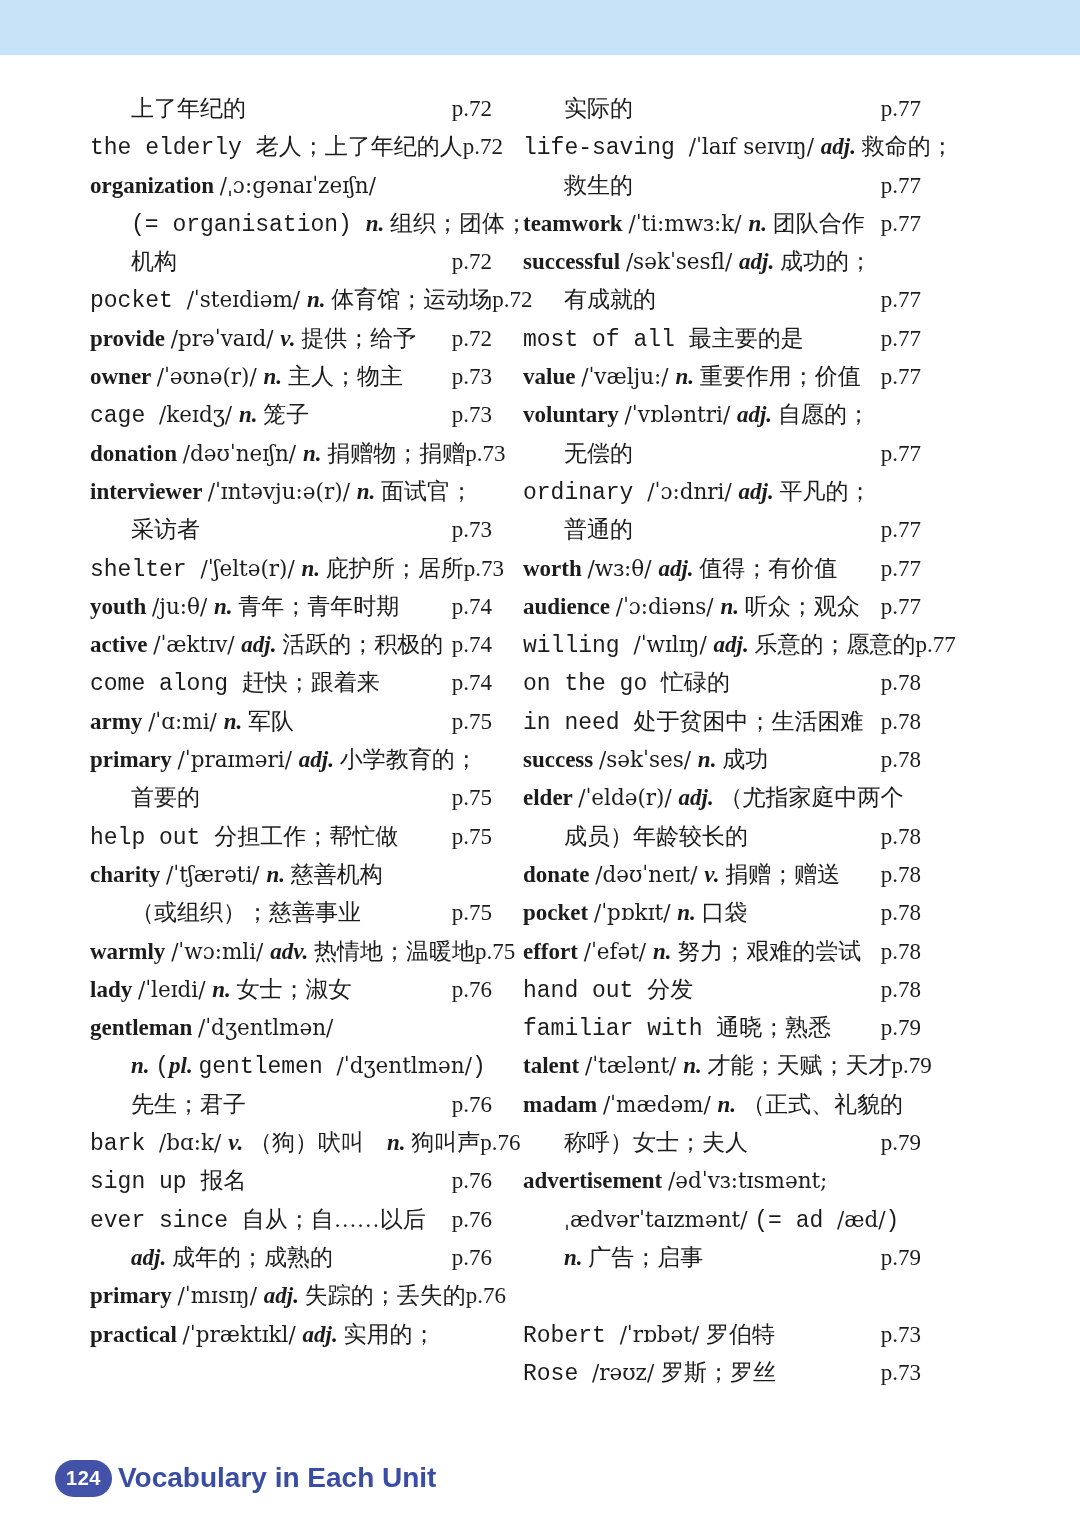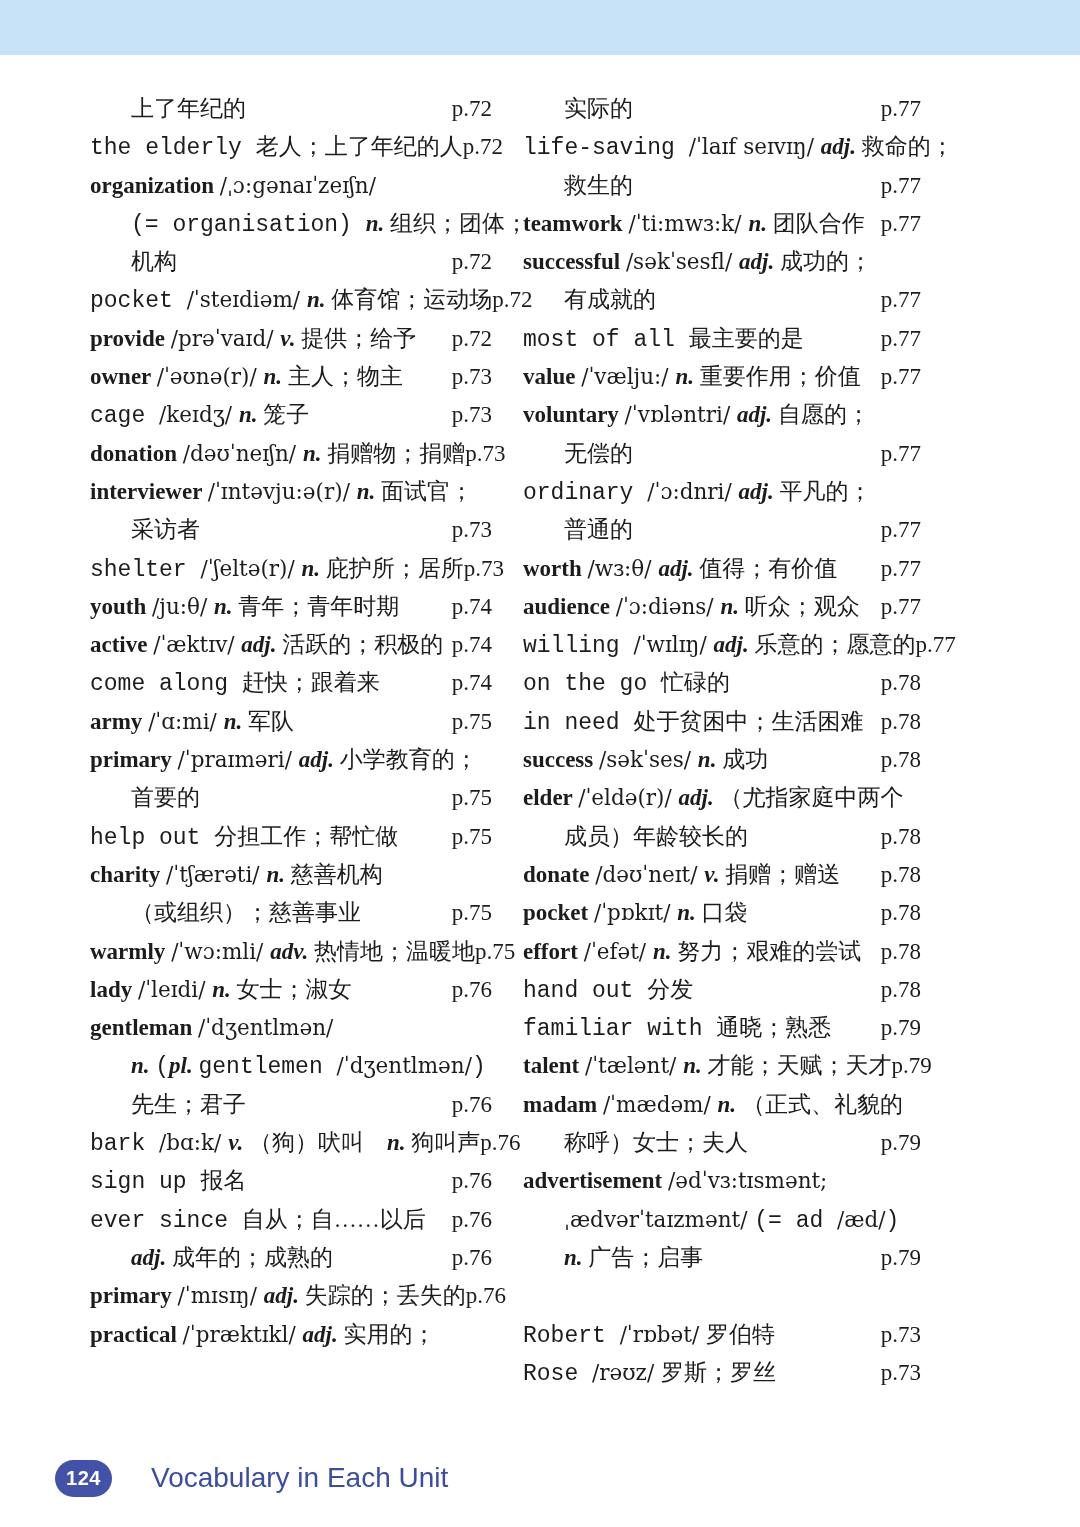--- a/index.html
+++ b/index.html
@@ -28,32 +28,32 @@
   .row.indent .t{padding-left:41px;}
   .t{flex:0 1 auto;}
   .pg{flex:0 0 auto;margin-left:0;font-size:23px;}
   .b{font-weight:bold;font-family:"Liberation Serif","DejaVu Serif",serif;}
   .en{font-family:Liberation Mono, monospace;margin-top:23px;}
   .ph{font-family:"DejaVu Serif",serif;font-size:21.5px;}
   .i{font-style:italic;font-weight:bold;font-family:"Liberation Serif","DejaVu Serif",serif;}
   .zh{font-family:serif;}
   .footer{
     position:absolute;top:1458px;left:55px;height:40px;
-    display:flex;align-items:center;gap:39px;
+    display:flex;align-items:center;gap:6px;
   }
   .pill{
     display:inline-flex;justify-content:center;align-items:center;
     width:57px;height:37px;border-radius:19px;
     color:#ffffff;
     font-family:"Liberation Sans","DejaVu Sans",sans-serif;
     font-weight:bold;font-size:20px;letter-spacing:0.5px;
   }
   .footer-title{
     font-family:"Liberation Sans","DejaVu Sans",sans-serif;
-    font-weight:normal;font-size:28px;
+    font-weight:bold;font-size:28px;
   }
 </style>
 </head>
 <body>
 
 <div class="header-bar" style="background: rgb(200, 227, 247);"></div>
 
 <main class="content">
   <section class="col" id="col-left">
       <div class="row indent">

